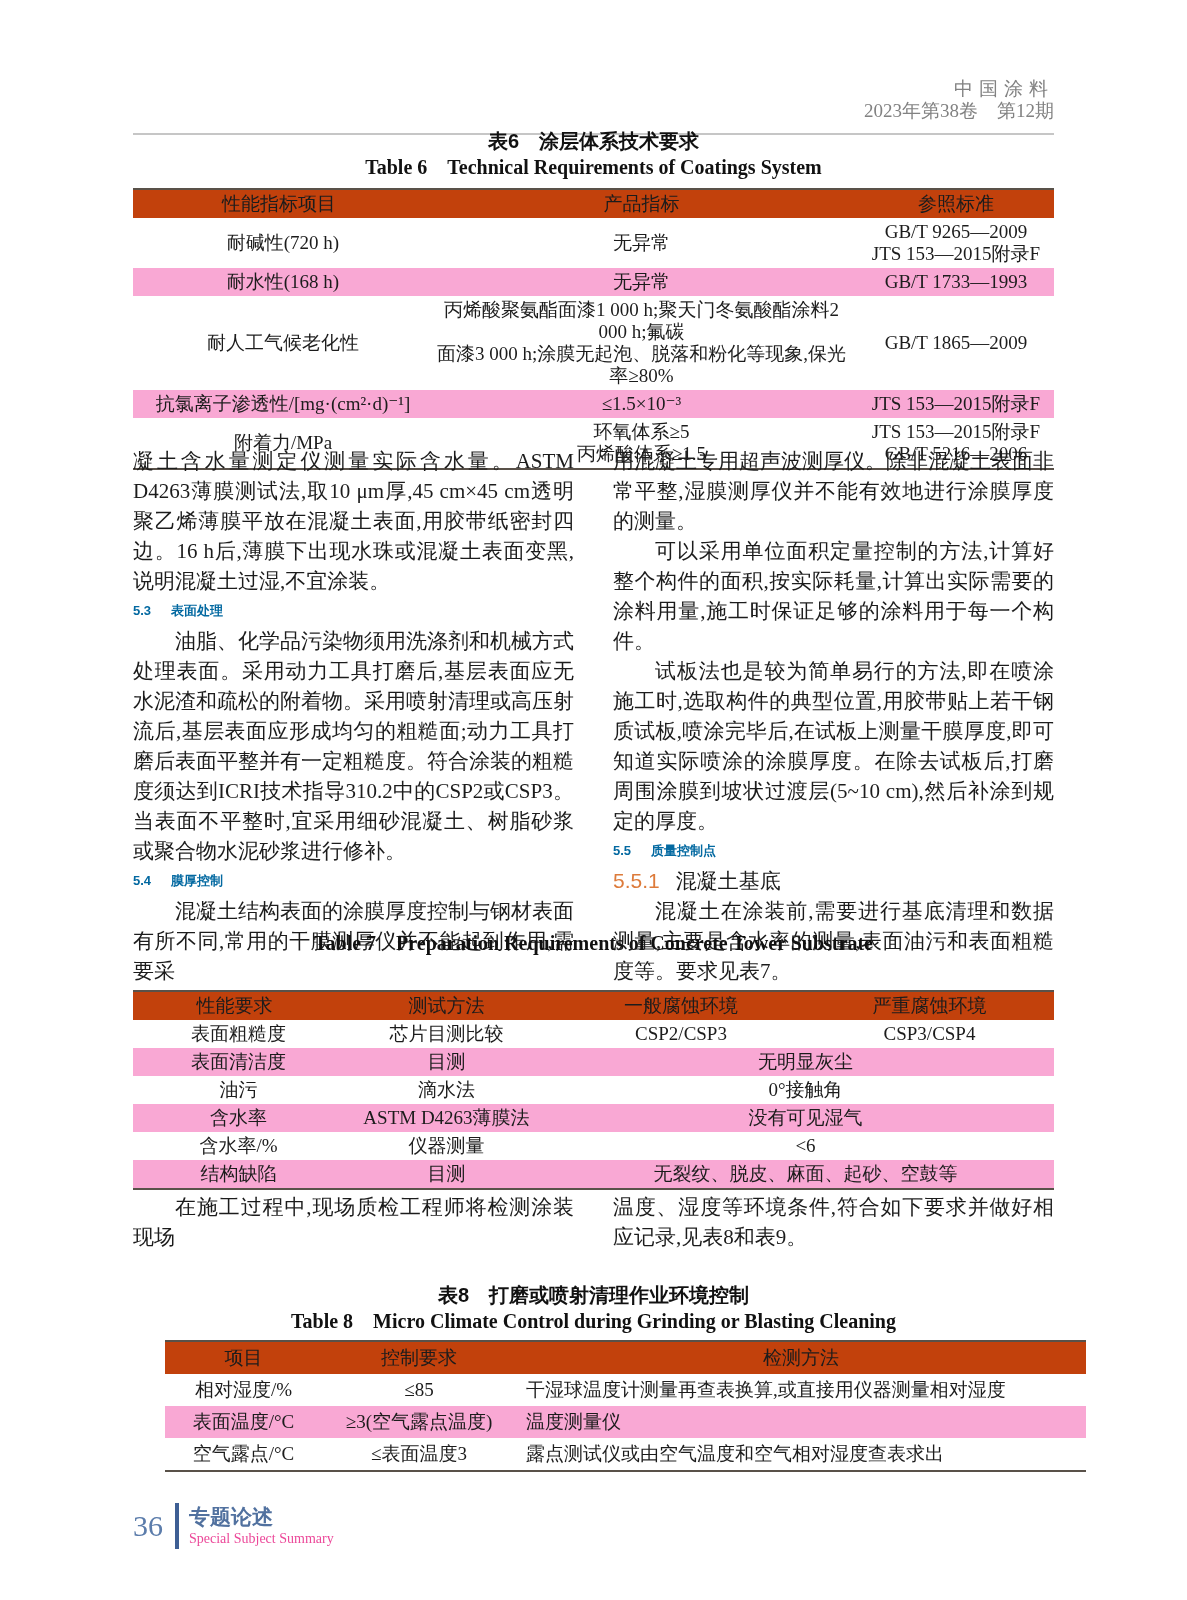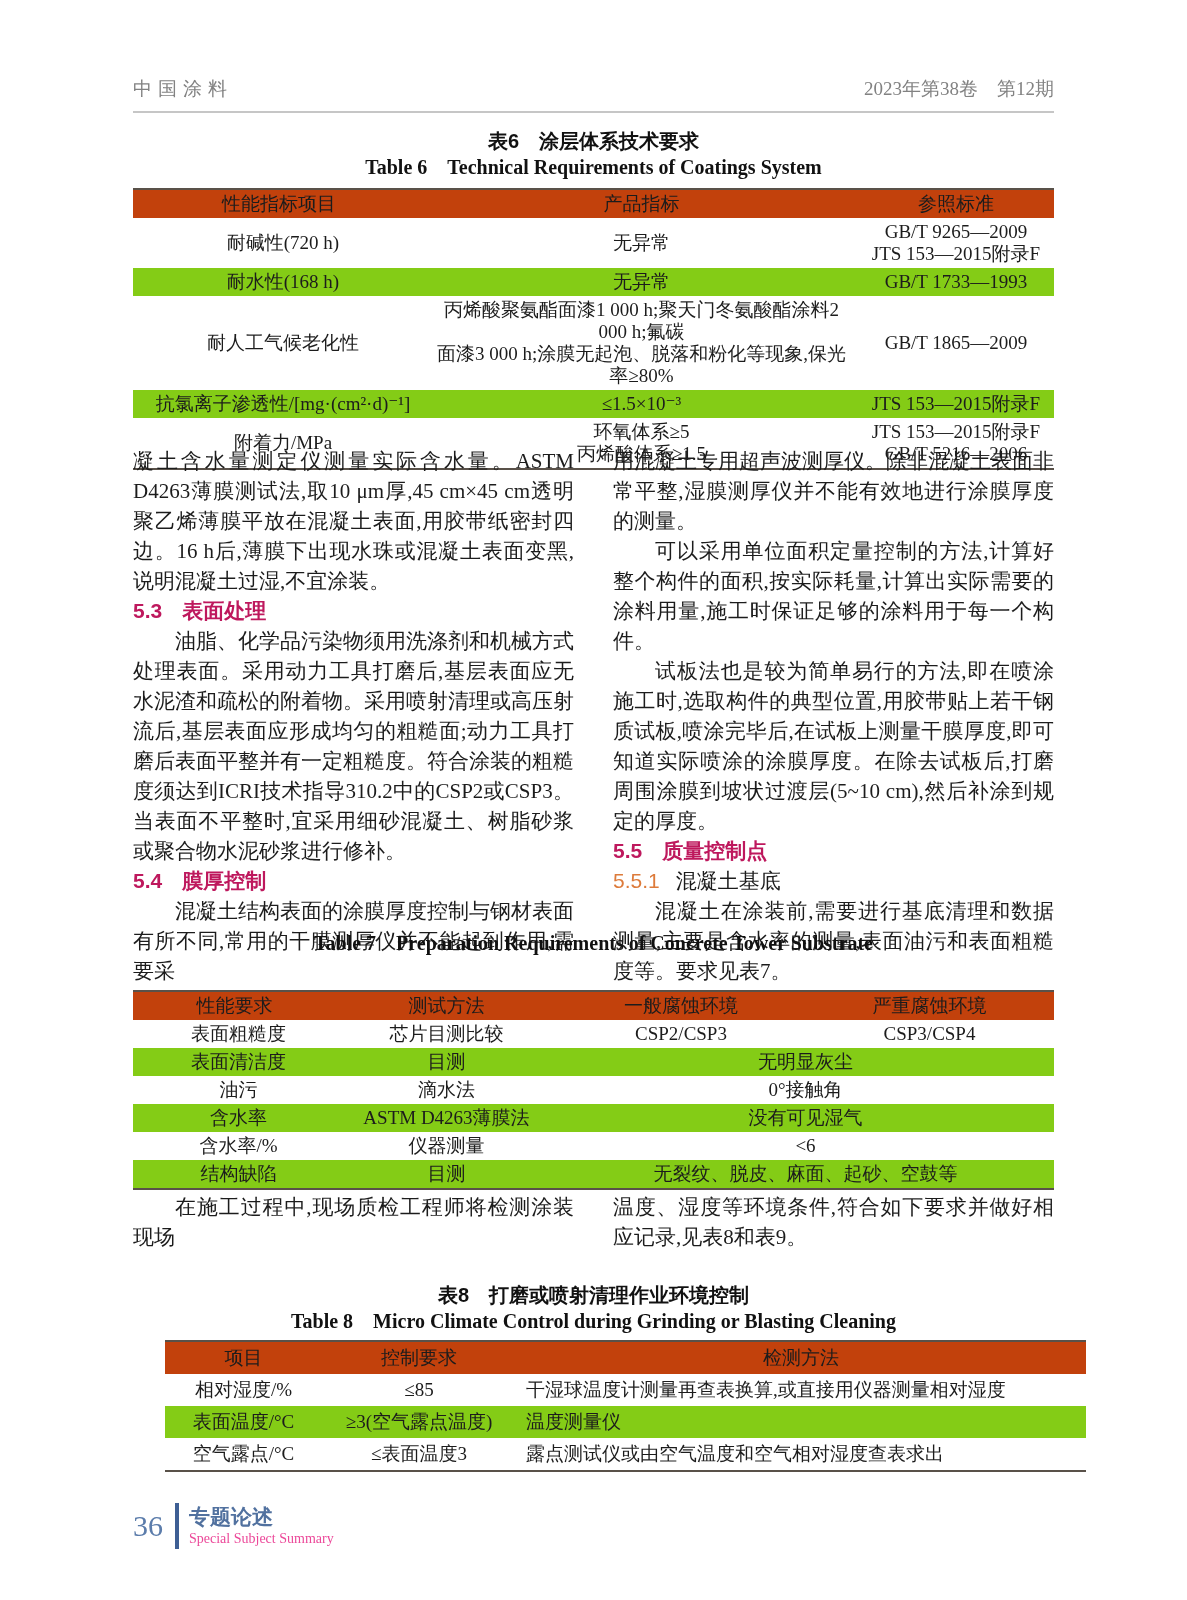--- a/index.html
+++ b/index.html
@@ -7,21 +7,21 @@
   .page {
     position:relative; width:1187px; height:1600px; margin:0 auto;
     background:#ffffff; overflow:hidden;
     font-family:"Liberation Serif","DejaVu Serif",serif; color:#1c1c1c;
   }
   
   .page-header {
     position:absolute; top:78px; left:133px; width:921px;
     display:flex; justify-content:space-between; align-items:flex-end;
     padding-bottom:11px; border-bottom:2px solid #c6c6c6;
-    font-size:19px; color:#828282; line-height:22px;
+    font-size:19px; color:#828282; line-height:22px;flex-direction:column;
   }
   .journal-name { letter-spacing:6px; }
   
   .tbl-caption { position:absolute; left:133px; width:921px; text-align:center; }
   .tbl-caption .zh {
     font-family:"Liberation Sans","DejaVu Sans",sans-serif;
     font-weight:bold; font-size:20px; line-height:26px; color:#111;
   }
   .tbl-caption .en {
     font-family:"Liberation Serif","DejaVu Serif",serif;
@@ -31,34 +31,34 @@
   table.t {
     position:absolute; left:133px; width:921px; border-collapse:collapse; table-layout:fixed;
     border-top:2px solid #595149; border-bottom:2px solid #595149;
     font-size:19px;
   }
   table.t th {
     background:#c2410c; font-weight:normal; text-align:center;
     padding:3px 4px; line-height:22px;
   }
   table.t td { padding:3px 4px; line-height:22px; text-align:center; vertical-align:middle; }
-  table.t tr.shade td { background:#84cc16; }
+  table.t tr.shade td { background:#f9a8d4; }
   table.t td.al, table.t th.al { text-align:center; padding-left:12px; }
   #table8 td, #table8 th { padding:4px 4px; line-height:24px; }
   
   .body-cols, .sec552 {
     position:absolute; left:133px; width:921px;
     display:flex; justify-content:space-between;
   }
   .col { width:441px; font-size:21px; line-height:30px; text-align:justify; }
   .para { text-indent:2em; }
   .para.cont { text-indent:0; }
   .h2 {
     font-family:"Liberation Sans","DejaVu Sans",sans-serif;
-    font-weight:bold; font-size:21px; line-height:30px; color:#be185d;
+    font-weight:bold; font-size:13px; line-height:30px; color:#0369a1;
   }
   .h2 .num { margin-right:20px; }
   .h3 { font-size:21px; line-height:30px; color:#1c1c1c; }
   .h3 .num {
     font-family:"Liberation Sans","DejaVu Sans",sans-serif;
     color:#dd7b3b; margin-right:16px;
   }
   
   .page-footer { position:absolute; top:1502px; left:133px; display:flex; align-items:center; }
   .page-num { font-size:30px; color:#5b7cab; margin-right:12px; line-height:48px; }

